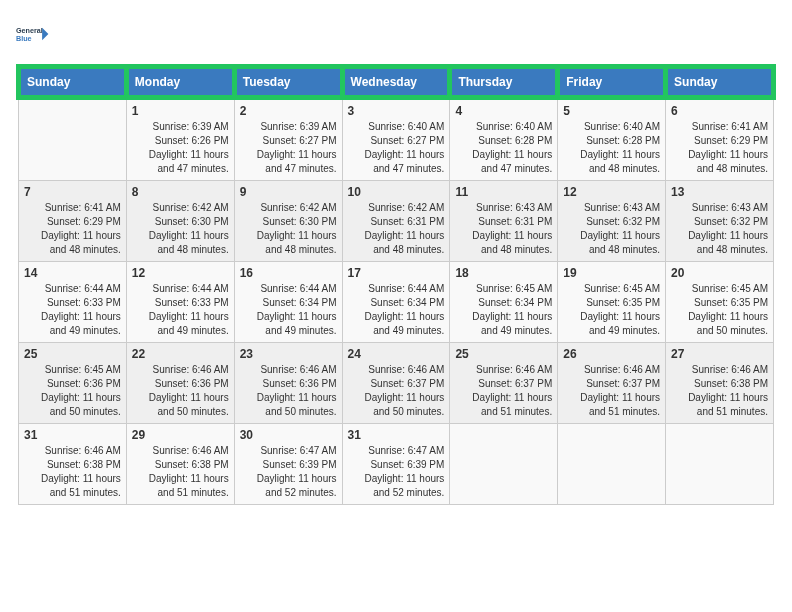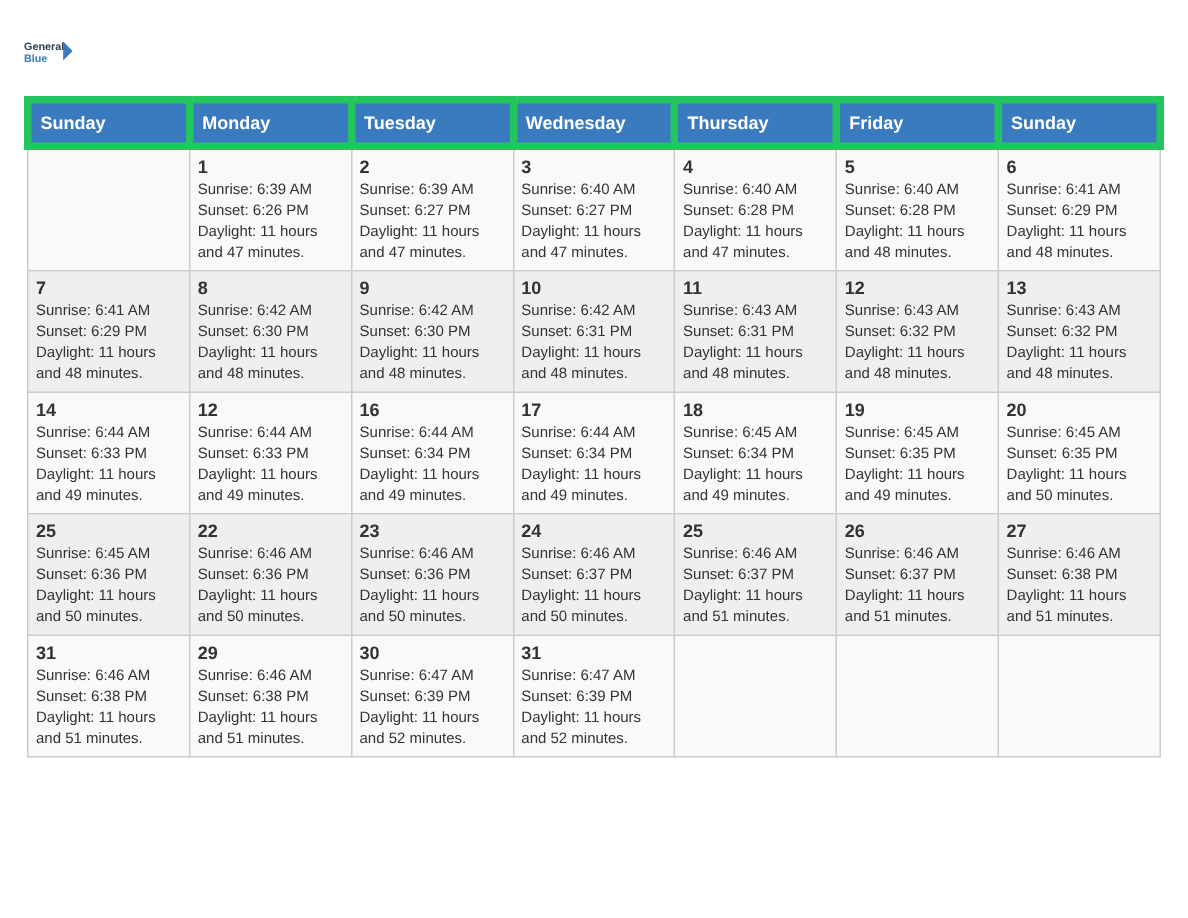--- a/index.html
+++ b/index.html
@@ -69,20 +69,21 @@
     .day-num {
       font-weight: bold;
       font-size: 12px;
       display: block;
       margin-bottom: 2px;
     }
     .cell-content {
       font-size: 10px;
       line-height: 1.4;
       color: #333;
+      text-align: right;
     }
   </style>
 </head>
 <body>
 
 <div class="header">
   <div class="logo">
     <svg class="logo-icon" viewBox="0 0 80 40" xmlns="http://www.w3.org/2000/svg" width="80" height="40">
         <text x="0" y="18" font-size="16" font-weight="bold" fill="#2c3e50">General</text>
         <text x="0" y="36" font-size="16" font-weight="bold" fill="#3a7abf">Blue</text>

